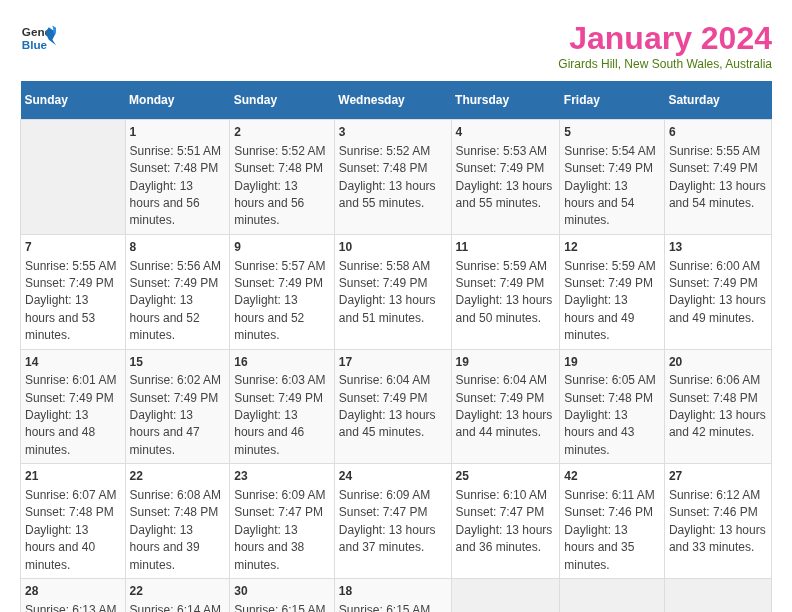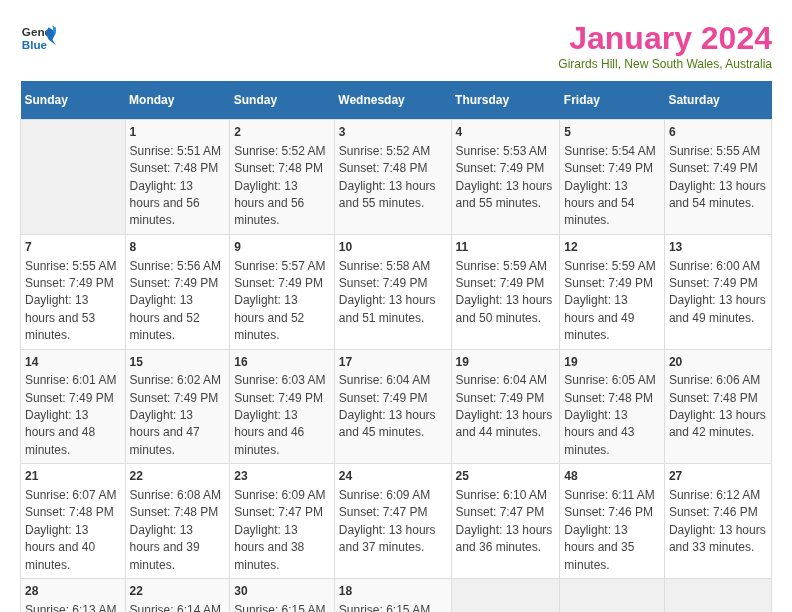--- a/index.html
+++ b/index.html
@@ -214,21 +214,21 @@
         </td>
         <td>
           <span class="day-num">24</span>
           <div class="day-info">Sunrise: 6:09 AM<br>Sunset: 7:47 PM<br>Daylight: 13 hours and 37 minutes.</div>
         </td>
         <td>
           <span class="day-num">25</span>
           <div class="day-info">Sunrise: 6:10 AM<br>Sunset: 7:47 PM<br>Daylight: 13 hours and 36 minutes.</div>
         </td>
         <td>
-          <span class="day-num">48</span>
+          <span class="day-num">42</span>
           <div class="day-info">Sunrise: 6:11 AM<br>Sunset: 7:46 PM<br>Daylight: 13 hours and 35 minutes.</div>
         </td>
         <td>
           <span class="day-num">27</span>
           <div class="day-info">Sunrise: 6:12 AM<br>Sunset: 7:46 PM<br>Daylight: 13 hours and 33 minutes.</div>
         </td>
       </tr>
       <tr>
         <td>
           <span class="day-num">28</span>

